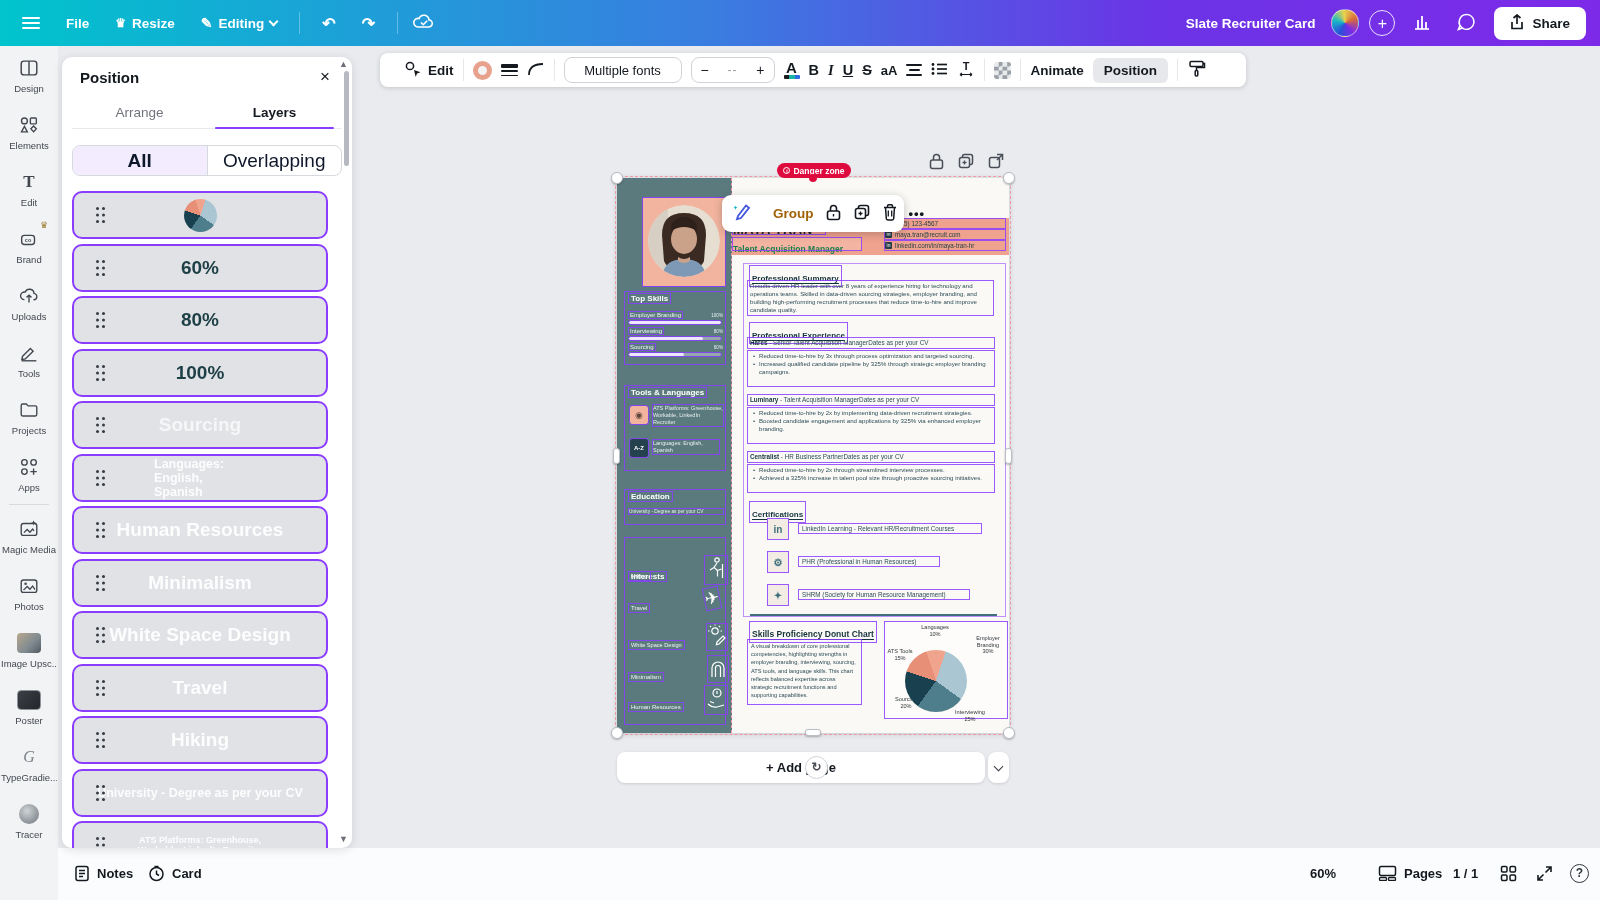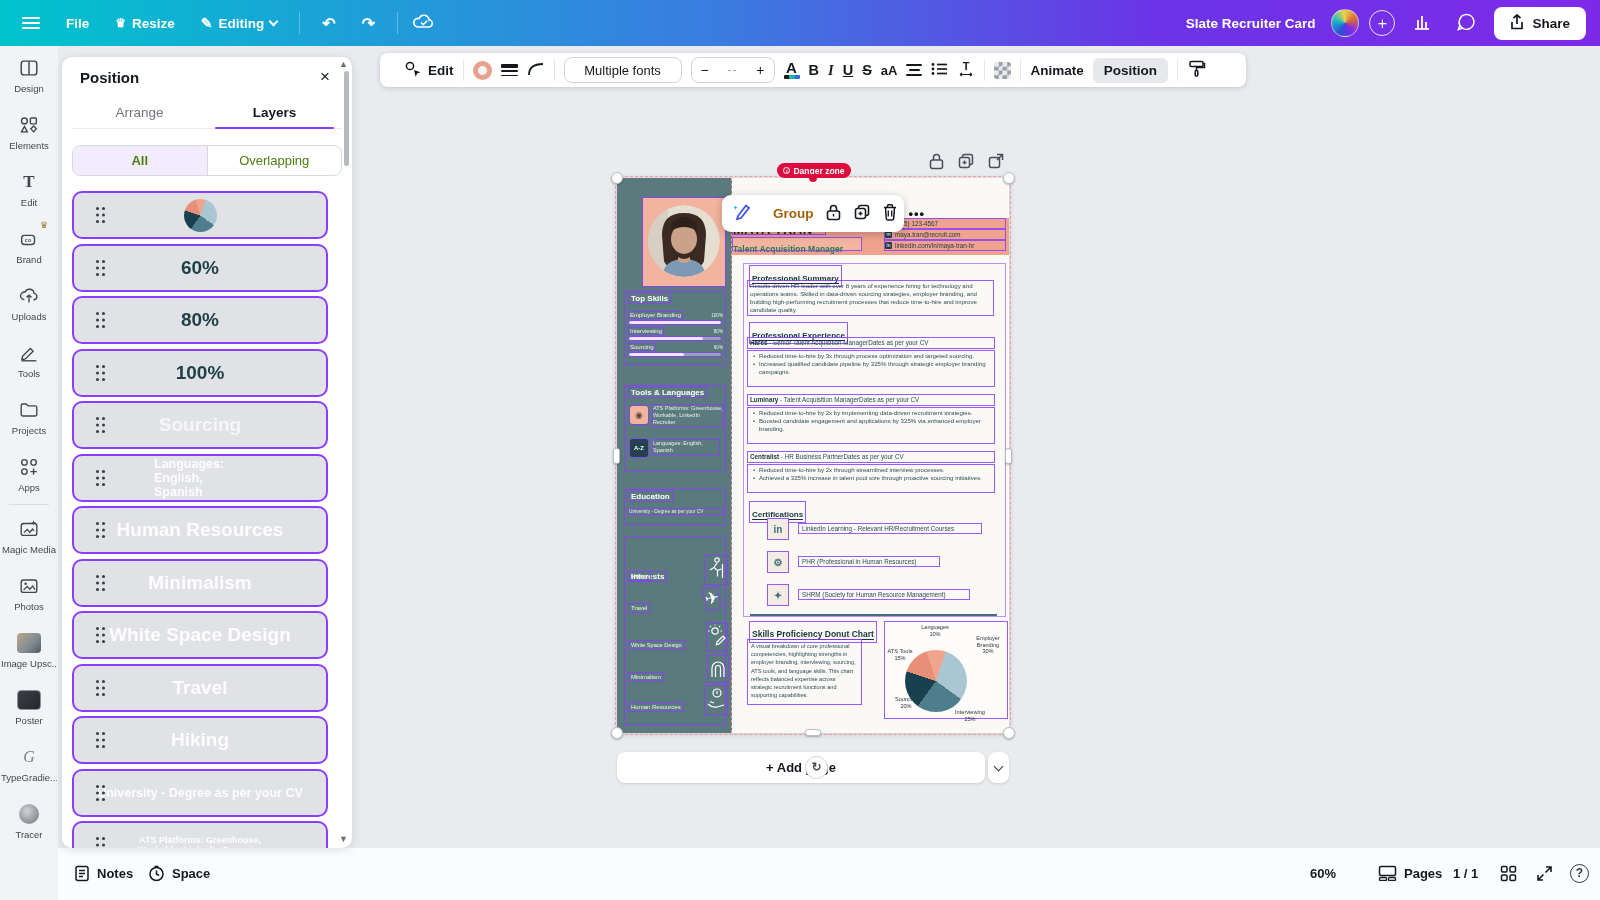--- a/index.html
+++ b/index.html
@@ -36,21 +36,21 @@
   
   .panel{position:absolute;left:62px;top:57px;width:290px;height:791px;background:#fff;border-radius:10px;
     box-shadow:0 2px 10px rgba(20,25,30,.12);z-index:35;overflow:hidden;}
   .panel-title{position:absolute;left:18px;top:12px;font-size:15px;font-weight:700;color:#14191f;}
   .panel-close{position:absolute;right:22px;top:10px;font-size:17px;color:#14191f;}
   .ptabs{position:absolute;left:10px;top:44px;width:270px;height:28px;display:flex;border-bottom:1px solid #e9eaec;}
   .ptab{flex:1;text-align:center;font-size:13.5px;color:#70757c;padding-top:4px;position:relative;}
   .ptab.active{color:#14191f;font-weight:700;}
   .ptab.active::after{content:"";position:absolute;left:8px;right:8px;bottom:-1px;height:2.5px;background:#8b3dff;border-radius:2px;}
   .pseg{position:absolute;left:10px;top:88px;width:270px;height:31px;border:1px solid #d6d9dd;border-radius:8px;display:flex;overflow:hidden;background:#fff;}
-  .pseg-opt{flex:1;display:flex;align-items:center;justify-content:center;font-size:13px;color:#4d7c0f;}
+  .pseg-opt{flex:1;display:flex;align-items:center;justify-content:center;font-size:19px;color:#0f172a;}
   .pseg-opt.on{background:#f2ecfe;font-weight:700;border-right:1px solid #d6d9dd;}
   .layers{position:absolute;left:10px;top:134px;width:270px;}
   .layer{position:relative;width:256px;height:48px;margin:0 0 4.5px 0;background:#e0e2e6;border:2px solid #8b3dff;border-radius:10px;
     display:flex;align-items:center;justify-content:center;}
   .layer .dots{position:absolute;left:22px;top:50%;width:3px;height:3px;margin-top:-8px;border-radius:50%;background:#383d44;
     box-shadow:6px 0 0 #383d44,0 6.5px 0 #383d44,6px 6.5px 0 #383d44,0 13px 0 #383d44,6px 13px 0 #383d44;}
   .layer .lt{font-size:19px;font-weight:600;}
   .lt.dk{color:#1d3f46;}
   .lt.lw{color:rgba(255,255,255,.93);}
   .lt.sm{font-size:12.5px;line-height:14px;}
@@ -658,21 +658,21 @@
           <rect x="2" y="1.5" width="12" height="14" rx="2" fill="none" stroke="#14191f" stroke-width="1.5"></rect>
           <path d="M5,5.5 h6 M5,8.5 h6 M5,11.5 h4" stroke="#14191f" stroke-width="1.3"></path>
         </svg>
         <span>Notes</span>
       </button>
     <button class="bb-item" style="left:90px;top:7px;">
         <svg width="17" height="17" viewBox="0 0 17 17">
           <circle cx="8.5" cy="9" r="6.5" fill="none" stroke="#14191f" stroke-width="1.5"></circle>
           <path d="M8.5,5.5 V9 l2.5,1.5 M6.5,1.5 h4" fill="none" stroke="#14191f" stroke-width="1.5"></path>
         </svg>
-        <span>Space</span>
+        <span>Card</span>
       </button>
 
     <span class="bb-item" style="left:1252px;top:7px;">60%</span>
 
     <button class="bb-item" style="left:1320px;top:7px;">
         <svg width="19" height="16" viewBox="0 0 19 16">
           <rect x="1.5" y="1.5" width="16" height="9" rx="1.5" fill="none" stroke="#14191f" stroke-width="1.5"></rect>
           <rect x="1.5" y="12.5" width="7" height="3" rx="1" fill="none" stroke="#14191f" stroke-width="1.3"></rect>
           <rect x="10.5" y="12.5" width="7" height="3" rx="1" fill="none" stroke="#14191f" stroke-width="1.3"></rect>
         </svg>

